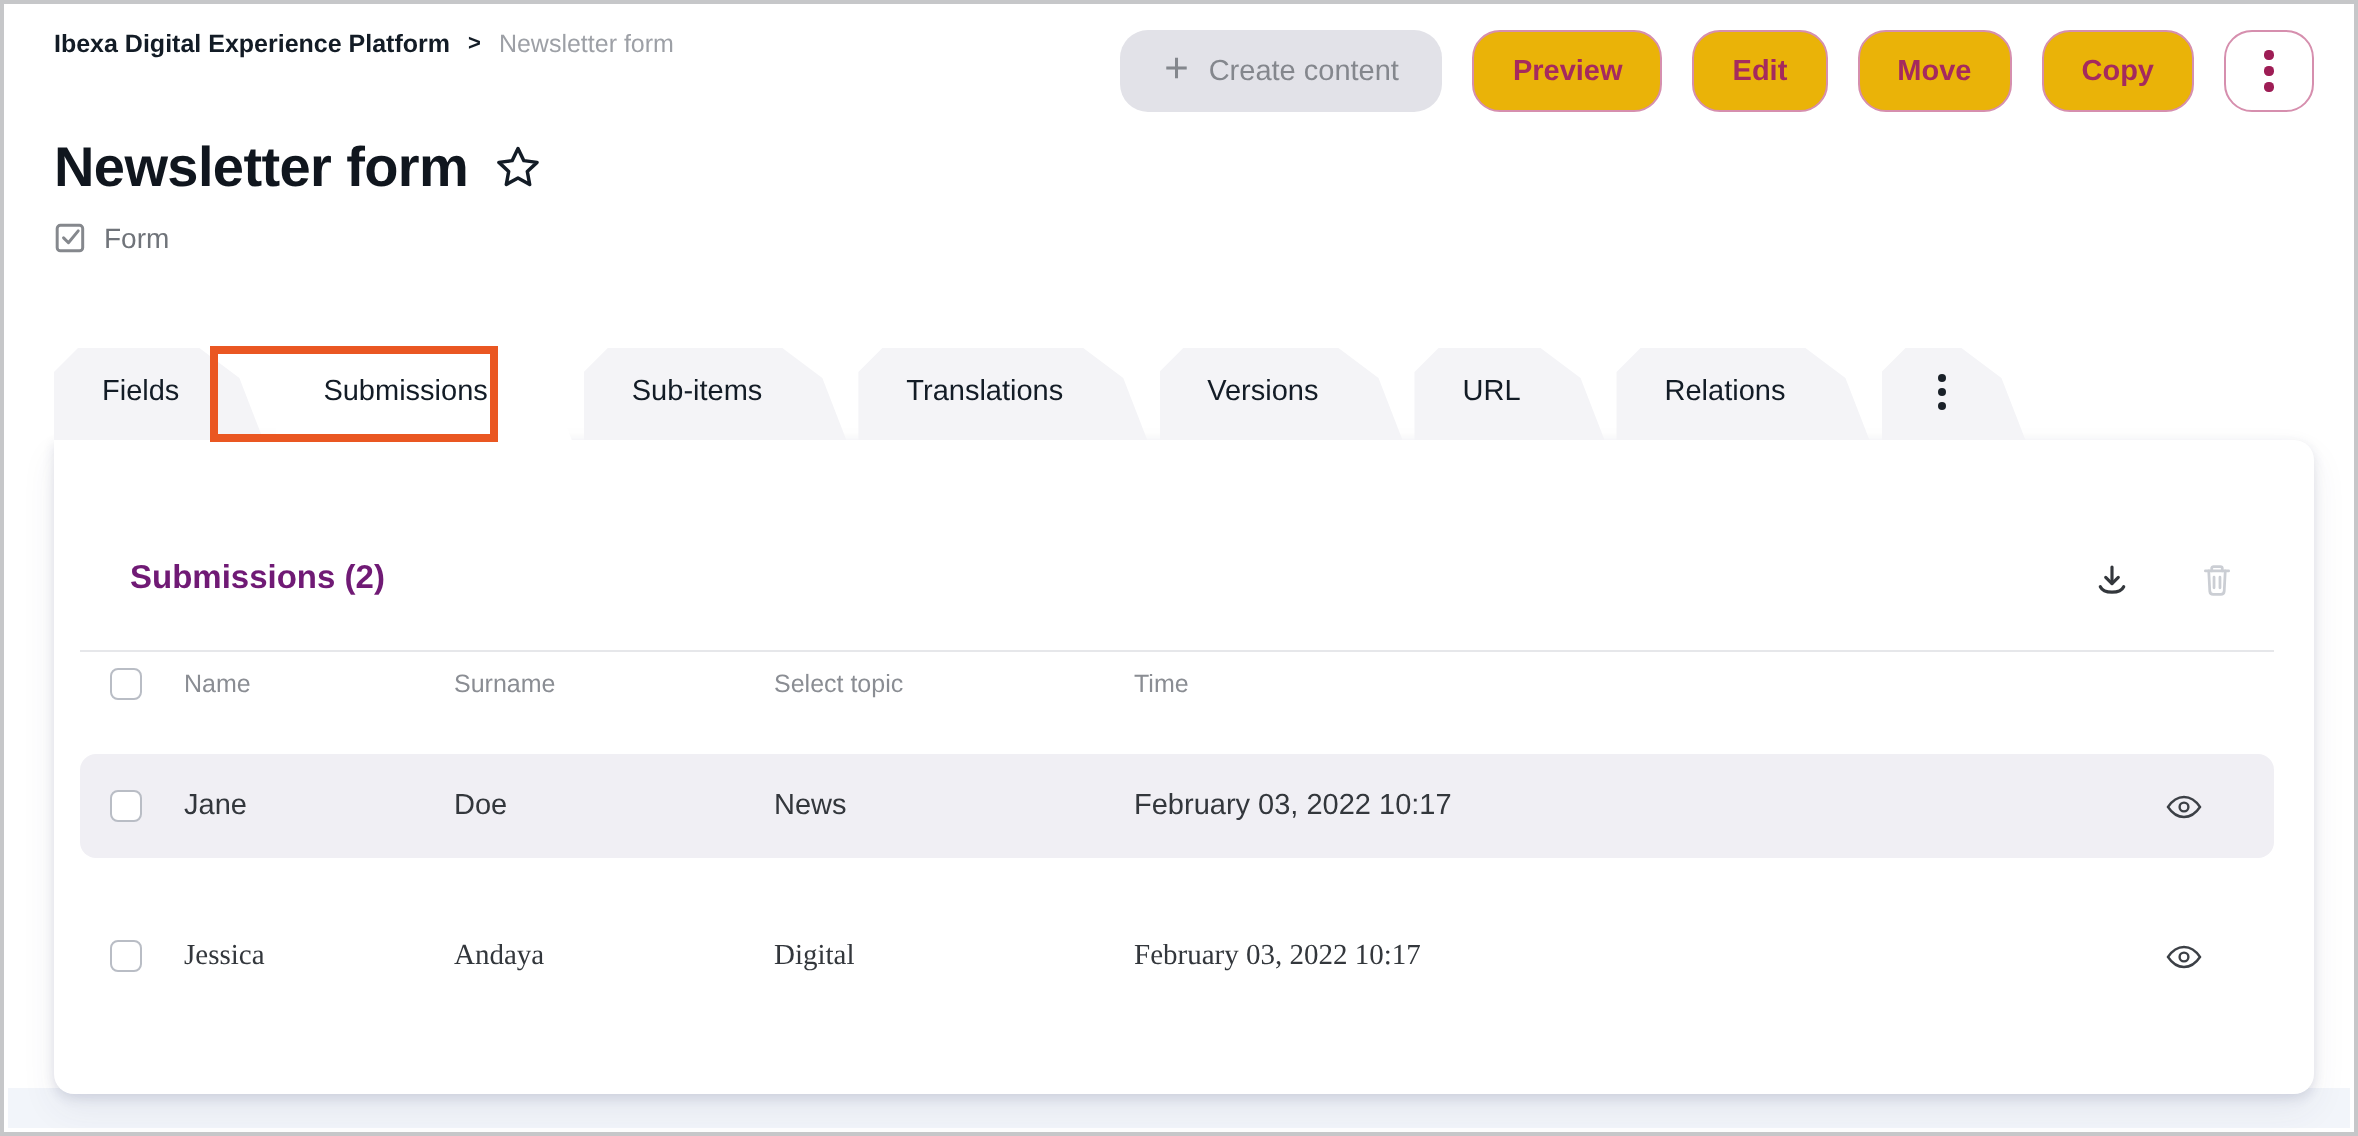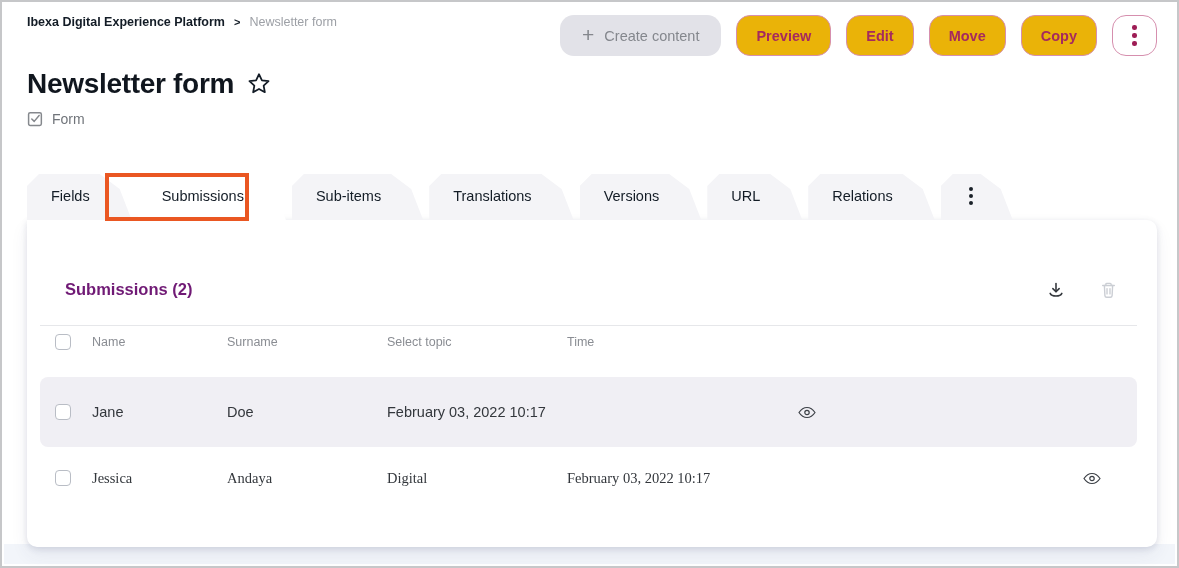--- a/index.html
+++ b/index.html
@@ -40,21 +40,21 @@
           border-radius:0 10px 10px 10px; box-shadow:0 2px 6px rgba(50,60,100,.14), 0 8px 18px rgba(50,60,100,.07); }
   .bottom-strip { position:absolute; left:2px; right:2px; bottom:2px; height:20px; background:#f2f5fa; z-index:0; }
 
   .panel-title { position:absolute; left:38px; top:60px; font-size:16.5px; font-weight:700; color:#701a75; }
   .head-icons { position:absolute; right:40px; top:61px; display:flex; gap:35px; align-items:center; }
   .icon-btn { background:none; border:none; cursor:pointer; display:flex; align-items:center; }
   .divider { position:absolute; left:13px; right:20px; top:105px; height:1px; background:#e6e7ea; }
 
   .grid { display:grid; grid-template-columns:37px 135px 160px 180px 1fr 90px; align-items:center; padding-left:15px; }
   .thead { position:absolute; left:13px; top:102px; width:1097px; height:40px; color:#8a8d93; font-size:12.5px; }
-  .trow  { position:absolute; left:13px; width:1097px; height:70px; border-radius:8px; font-size:14.5px; color:#33373c; }
+  .trow  { position:absolute; left:13px; width:1097px; height:52px; border-radius:8px; font-size:14.5px; color:#33373c; }
   .trow.shaded { background:#f0eff4; }
   .row-1 { top:157px; }
   .row-2 { top:228px; height:60px;font-family:Liberation Serif, serif; }
   .checkbox { width:16px; height:16px; border:1.5px solid #b9bdc5; border-radius:4px; background:#fff; cursor:pointer; }
   .eye-cell { justify-self:center; }
 </style>
 </head>
 <body>
 
 <div class="screen">
@@ -145,20 +145,21 @@
       <span>Surname</span>
       <span>Select topic</span>
       <span>Time</span>
       <span></span>
     </div>
 
     <div class="grid trow shaded row-1">
       <div class="checkbox"></div>
       <span>Jane</span>
       <span>Doe</span>
+      <span>News</span>
       <span>February 03, 2022 10:17</span>
       <button class="icon-btn eye-cell">
         <svg width="18" height="13" viewBox="0 0 18 12" fill="none" stroke="#3c4046" stroke-width="1.2">
             <path d="M1 6c2.2-3.3 5-5 8-5s5.8 1.7 8 5c-2.2 3.3-5 5-8 5S3.2 9.3 1 6z"></path>
             <circle cx="9" cy="6" r="2.2"></circle>
           </svg>
       </button>
     </div>
 
     <div class="grid trow row-2">

